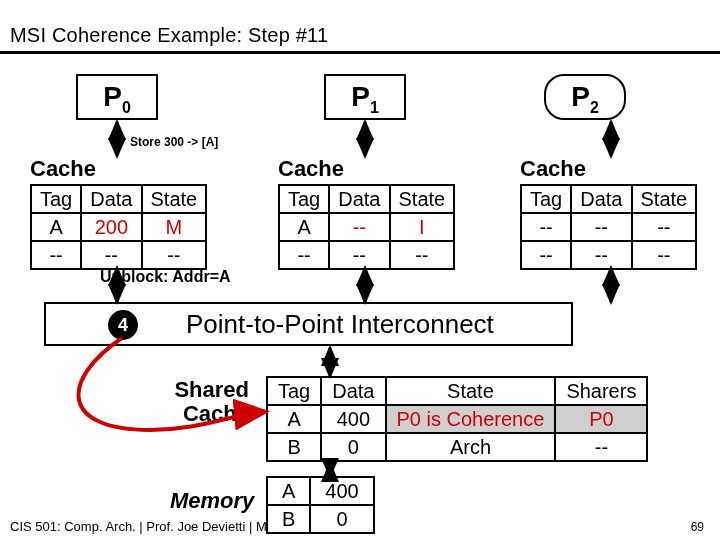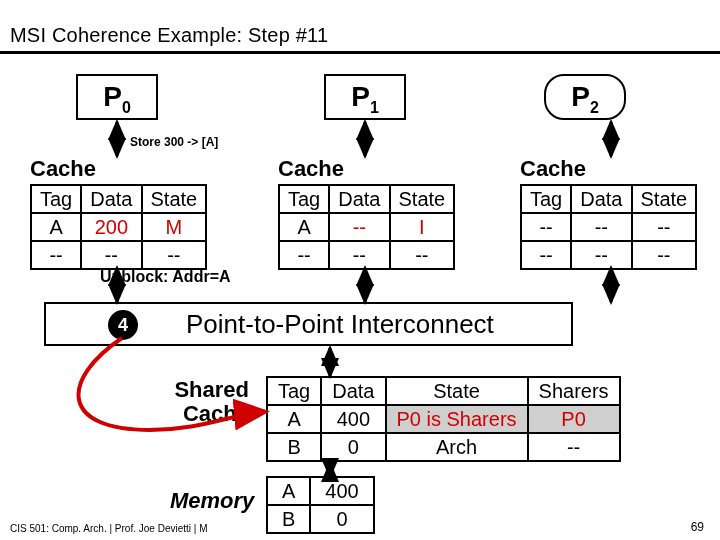--- a/index.html
+++ b/index.html
@@ -140,21 +140,21 @@
     padding: 0 14px;
     font-size: 20px;
     text-align: center;
     height: 28px;
     background: #fff;
   }
 
   .footer {
     position: absolute;
     bottom: 6px; left: 10px;
-    font-size: 10px;
+    font-size: 13px;
     color: #000;
   }
   .pagenum {
     position: absolute;
     bottom: 6px; right: 16px;
     font-size: 12px;
   }
 
   svg.overlay {
     position: absolute;
@@ -257,21 +257,21 @@
   <tbody>
       <tr>
     <th>Tag</th>
     <th>Data</th>
     <th>State</th>
     <th>Sharers</th>
   </tr>
   <tr>
     <td>A</td>
     <td>400</td>
-    <td class="hl red">P0 is Sharers</td>
+    <td class="hl red">P0 is Coherence</td>
     <td class="hl red">P0</td>
   </tr>
   <tr>
     <td>B</td>
     <td>0</td>
     <td>Arch</td>
     <td>--</td>
   </tr>
 </tbody>
   </table>

